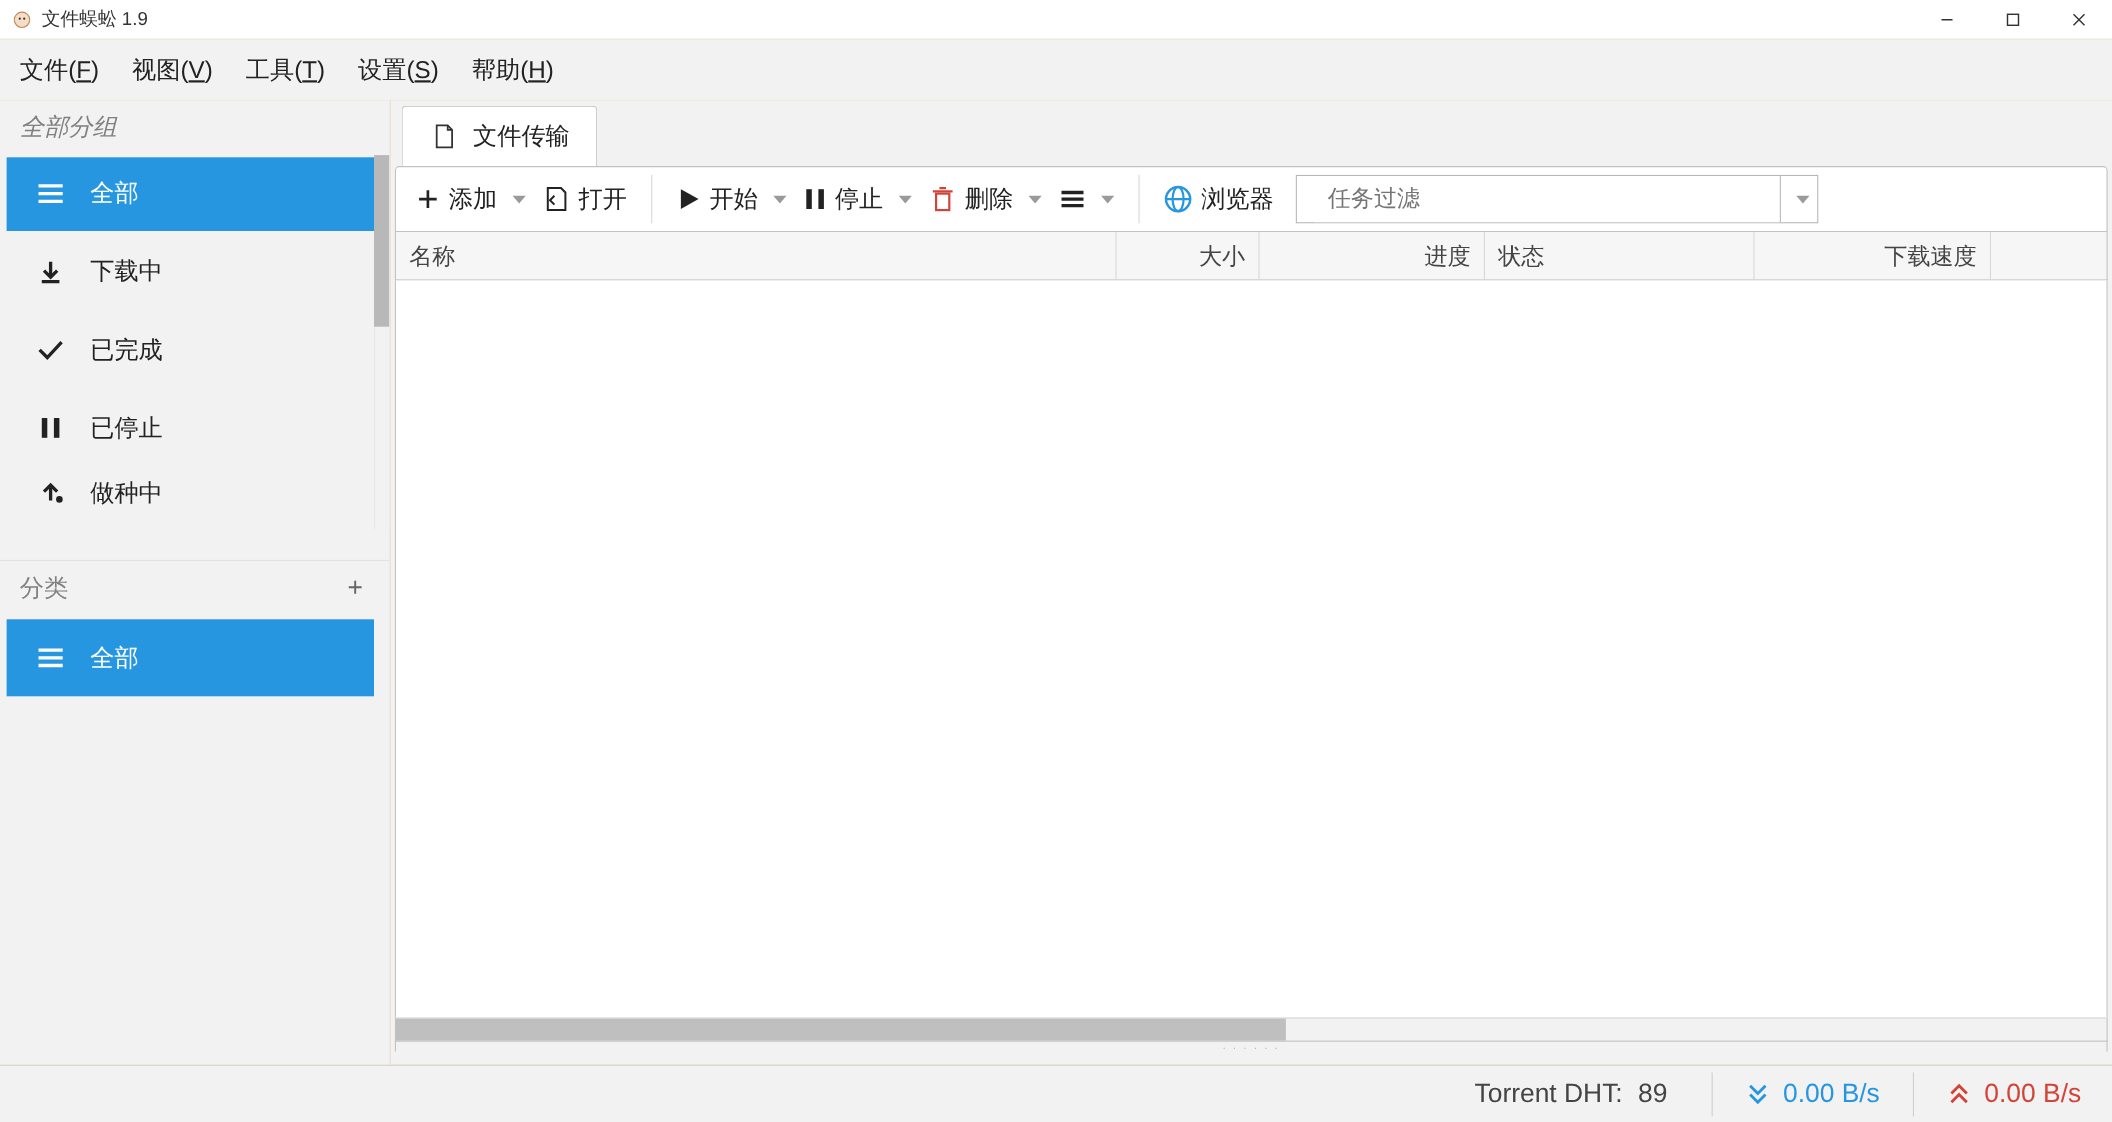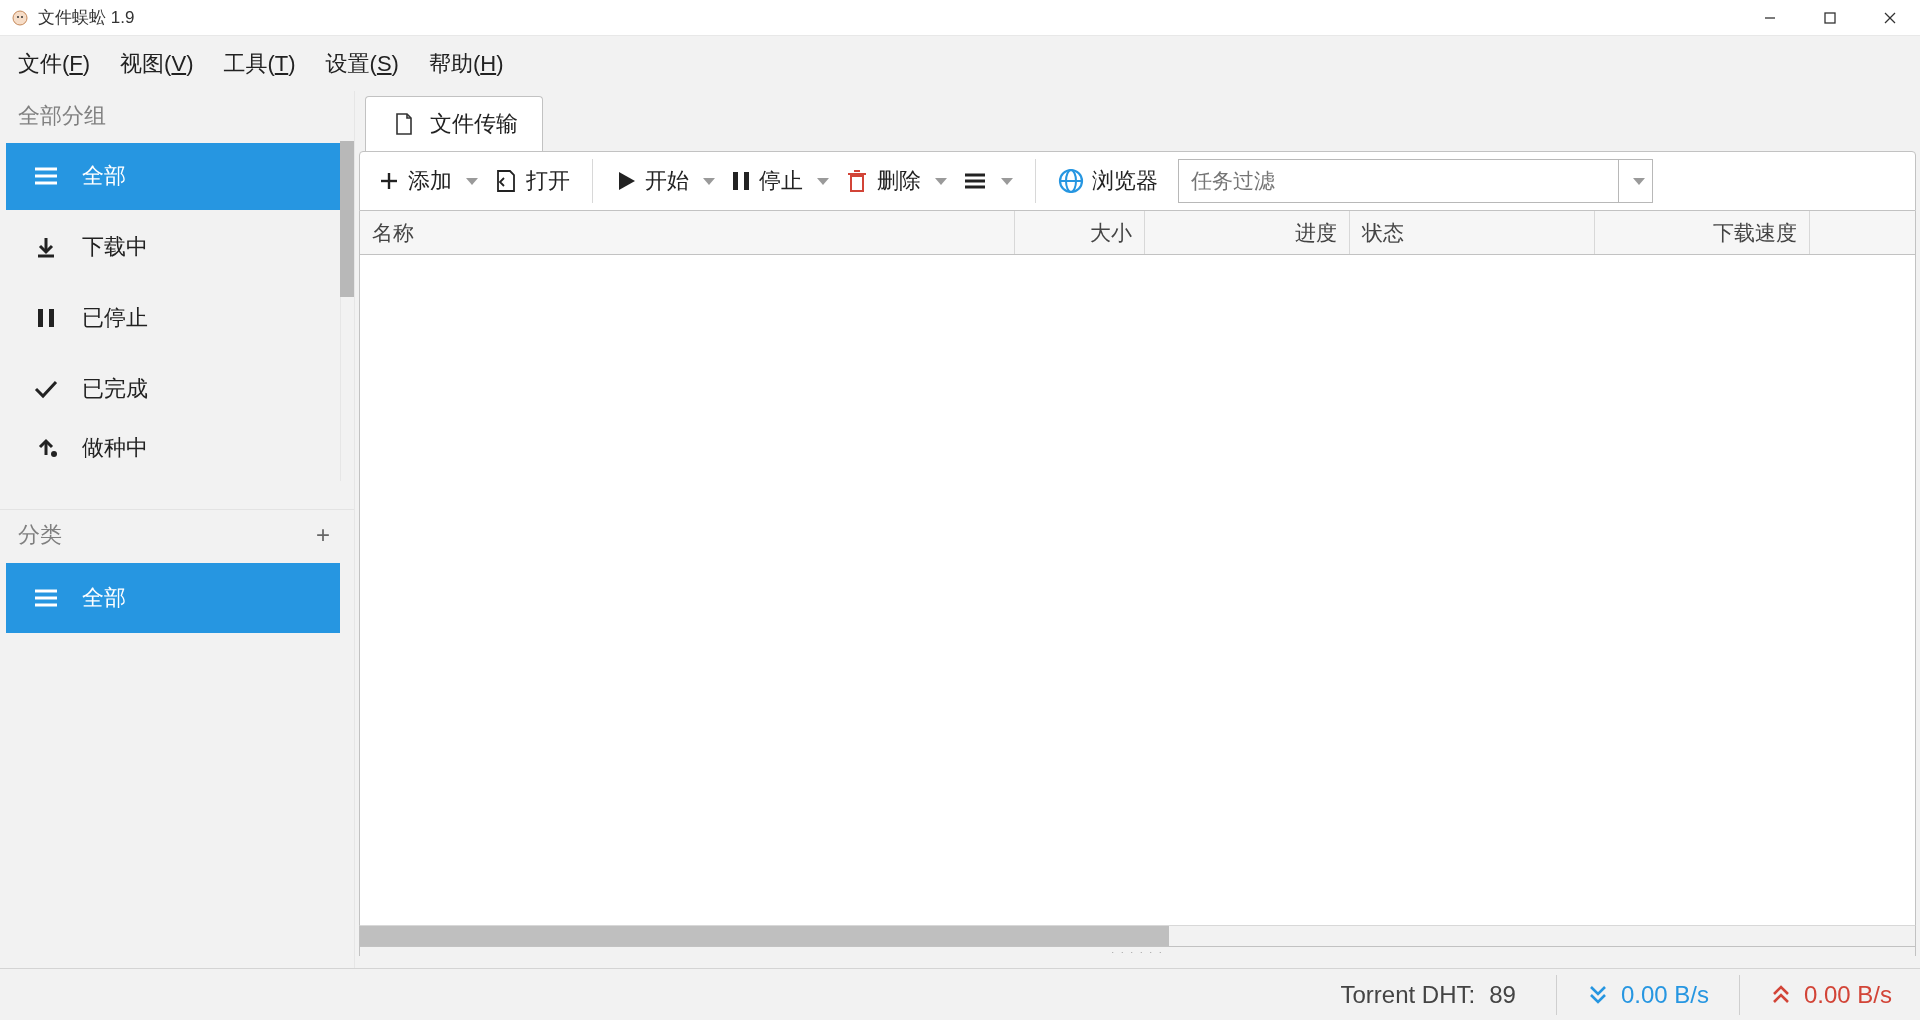--- a/index.html
+++ b/index.html
@@ -67,20 +67,21 @@
     border-right: 1px solid #e6e6e6;
     position: relative;
   }
   .sb-grouphdr {
     height: 50px;
     padding-left: 18px;
     display: flex;
     align-items: center;
     color: #808080;
     font-size: 22px;
+    font-style: italic;
   }
   .sb-list {
     display: flex;
     flex-direction: column;
     padding-bottom: 4px;
     position: relative;
     max-height: 340px;
     overflow: hidden;
   }
   .sb-scroll-track {
@@ -184,20 +185,21 @@
   }
   .tdiv {
     width: 1px; height: 44px; background: #d8d8d8; margin: 0 2px;
   }
   .filterbox {
     display: flex;
     border: 1px solid #b8b8b8;
     height: 44px;
     width: 475px;
     background: #fff;
+    padding-left: 16px;
   }
   .filterbox input {
     flex: 1; border: none; outline: none; font-size: 21px; padding: 0 12px; color: #888;
     font-family: inherit;
   }
   .filterbox .ddl {
     width: 34px; border-left: 1px solid #b8b8b8;
     display: flex; align-items: center; justify-content: center;
   }
   .tableheader {
@@ -325,34 +327,34 @@
             <svg width="24" height="24" viewBox="0 0 24 24">
                 <line x1="12" y1="3" x2="12" y2="15" stroke="#222" stroke-width="3"></line>
                 <polyline points="6,11 12,17 18,11" fill="none" stroke="#222" stroke-width="3"></polyline>
                 <line x1="4" y1="21" x2="20" y2="21" stroke="#222" stroke-width="3"></line>
               </svg>
           </span>
           <span>下载中</span>
         </div>
         <div class="sb-item">
           <span class="sb-icon">
+            <svg width="26" height="22" viewBox="0 0 26 22">
+                <polyline points="3,11 10,18 23,4" fill="none" stroke="#222" stroke-width="3"></polyline>
+              </svg>
+          </span>
+          <span>已完成</span>
+        </div>
+        <div class="sb-item">
+          <span class="sb-icon">
             <svg width="22" height="24" viewBox="0 0 22 24">
                 <rect x="3" y="3" width="5" height="18" fill="#222"></rect>
                 <rect x="14" y="3" width="5" height="18" fill="#222"></rect>
               </svg>
           </span>
           <span>已停止</span>
-        </div>
-        <div class="sb-item">
-          <span class="sb-icon">
-            <svg width="26" height="22" viewBox="0 0 26 22">
-                <polyline points="3,11 10,18 23,4" fill="none" stroke="#222" stroke-width="3"></polyline>
-              </svg>
-          </span>
-          <span>已完成</span>
         </div>
         <div class="sb-item" style="height:50px;overflow:hidden;align-items:flex-start;padding-top:6px">
           <span class="sb-icon">
             <svg width="24" height="24" viewBox="0 0 24 24">
                 <line x1="12" y1="20" x2="12" y2="8" stroke="#222" stroke-width="3"></line>
                 <polyline points="6,12 12,6 18,12" fill="none" stroke="#222" stroke-width="3"></polyline>
                 <circle cx="20" cy="19" r="3" fill="#222"></circle>
               </svg>
           </span>
           <span>做种中</span>

